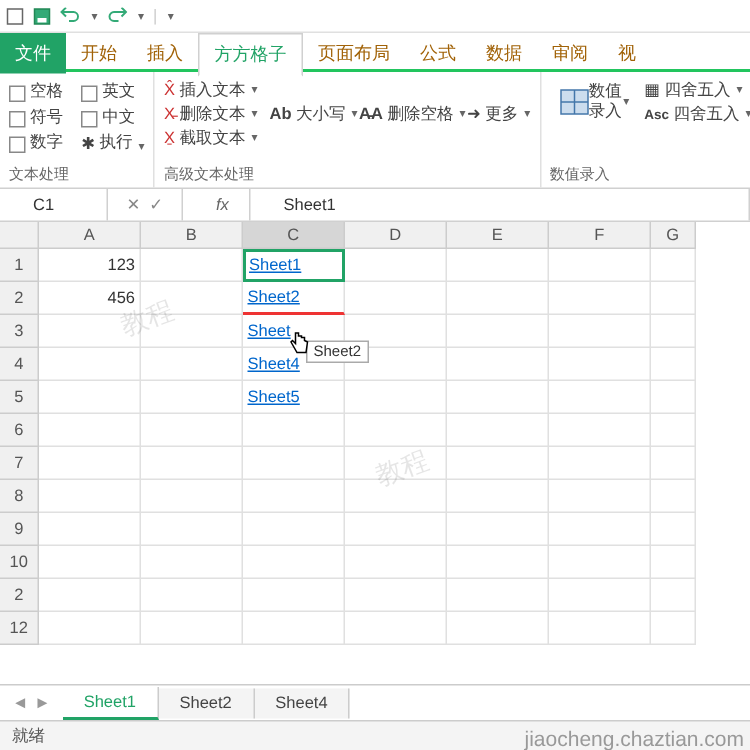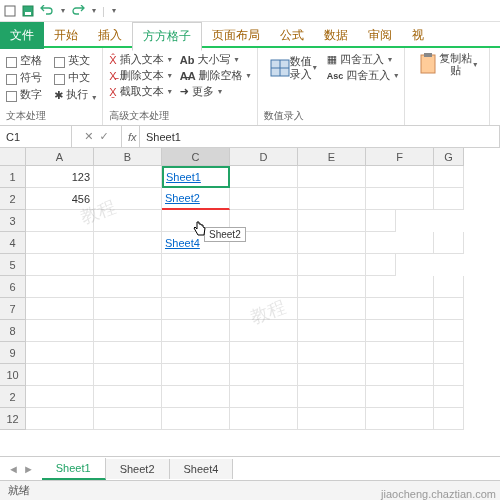--- a/index.html
+++ b/index.html
@@ -12,24 +12,24 @@
 .tab.active{color:#21a366;border:1px solid #d0d0d0;border-bottom:1px solid #fff;margin-bottom:-1px;background:#fff}
 .ribbon{height:78px;background:#fff;display:flex;border-bottom:1px solid #d0d0d0}
 .group{border-right:1px solid #e0e0e0;padding:4px 6px 2px;display:flex;flex-direction:column;justify-content:space-between}
 .group-label{font-size:10px;color:#666;padding-top:2px}
 .g1-row{display:flex;align-items:flex-end;gap:3px;font-size:11px;color:#444;padding:1px 0;white-space:nowrap}
 .cb{width:11px;height:11px;border:1px solid #888;display:inline-block}
 .star{color:#444}
 .g2-col{display:flex;flex-direction:column;gap:1px}
 .g2-item{display:flex;align-items:center;gap:3px;font-size:11px;color:#444;cursor:pointer;white-space:nowrap}
 .dd{font-size:8px;color:#666;margin-left:1px}
-.g2-right{display:flex;flex-direction:column;gap:1px;margin-left:8px}
+.g2-right{display:flex;gap:1px;margin-left:8px}
 .big-btn{display:flex;flex-direction:row;align-items:center;justify-content:center;padding:0 6px;cursor:pointer;font-size:11px;color:#444}
 .nb{height:22px;display:flex;align-items:center;border-bottom:1px solid #d0d0d0;background:#fff}
-.nb-cell{border-right:1px solid #d0d0d0;padding:0 6px;height:100%;display:flex;align-items:center;font-size:11px}
+.nb-cell{border-right:1px solid #d0d0d0;padding:0 22px;height:100%;display:flex;align-items:center;font-size:11px}
 .nb-name{width:72px}
 .nb-btns{width:50px;justify-content:center;gap:6px;color:#888}
 .nb-fx{width:18px;font-style:italic;color:#666}
 .nb-formula{flex:1;color:#333}
 .sheet{display:flex}
 .rowhdrs{display:flex;flex-direction:column}
 .corner{width:26px;height:18px;background:#f0f0f0;border-right:1px solid #ccc;border-bottom:1px solid #ccc}
 .rh{width:26px;height:22px;background:#f0f0f0;border-right:1px solid #ccc;border-bottom:1px solid #ccc;display:flex;align-items:center;justify-content:center;font-size:11px;color:#555}
 .cols{display:flex;flex-direction:column}
 .colhdr-row{display:flex}
@@ -44,21 +44,21 @@
 .cell.active{border:2px solid #21a366;padding:1px 2px}
 .tooltip{position:absolute;left:204px;top:227px;background:#fff;border:1px solid #aaa;padding:1px 4px;font-size:10px;z-index:10}
 .cursor{position:absolute;left:192px;top:220px;z-index:11}
 .sheet-tabs{position:absolute;bottom:20px;left:0;right:0;height:24px;background:#fff;border-top:1px solid #ccc;display:flex;align-items:center}
 .st-nav{display:flex;gap:4px;padding:0 8px;color:#999}
 .st-nav span{cursor:pointer}
 .st{padding:4px 14px;border-right:1px solid #ccc;font-size:11px;color:#444;cursor:pointer;background:#f4f4f4}
 .st.active{background:#fff;border-bottom:2px solid #21a366;color:#21a366}
 .status{position:absolute;bottom:0;left:0;right:0;height:20px;background:#f4f4f4;border-top:1px solid #ccc;display:flex;align-items:center;padding:0 8px;font-size:11px;color:#555}
 .wm{position:absolute;color:rgba(0,0,0,0.1);font-size:18px;transform:rotate(-20deg);pointer-events:none}
-.footer-wm{position:absolute;bottom:0;right:4px;font-size:11px;color:#999}
+.footer-wm{position:absolute;bottom:0;right:4px;font-size:14px;color:#999}
 </style>
 </head>
 <body>
 
 <div class="qat">
   <svg width="12" height="12">
       <rect x="1" y="1" width="10" height="10" fill="none" stroke="#666"></rect>
     </svg>
   <svg width="12" height="12">
       <rect x="1" y="1" width="10" height="10" fill="#3a7" stroke="#285"></rect>
@@ -226,37 +226,39 @@
         <div class="cell"></div>
         <div class="cell link" style="border-bottom:2px solid #e33">Sheet2</div>
         <div class="cell"></div>
         <div class="cell"></div>
         <div class="cell"></div>
         <div class="cell g"></div>
       </div>
     <div class="row">
         <div class="cell"></div>
         <div class="cell"></div>
+        <div class="cell link">Sheet</div>
         <div class="cell"></div>
         <div class="cell"></div>
         <div class="cell"></div>
         <div class="cell g"></div>
       </div>
     <div class="row">
         <div class="cell"></div>
         <div class="cell"></div>
         <div class="cell link">Sheet4</div>
         <div class="cell"></div>
         <div class="cell"></div>
         <div class="cell"></div>
         <div class="cell g"></div>
       </div>
     <div class="row">
         <div class="cell"></div>
         <div class="cell"></div>
+        <div class="cell link">Sheet5</div>
         <div class="cell"></div>
         <div class="cell"></div>
         <div class="cell"></div>
         <div class="cell g"></div>
       </div>
     <div class="row">
         <div class="cell"></div>
         <div class="cell"></div>
         <div class="cell"></div>
         <div class="cell"></div>

